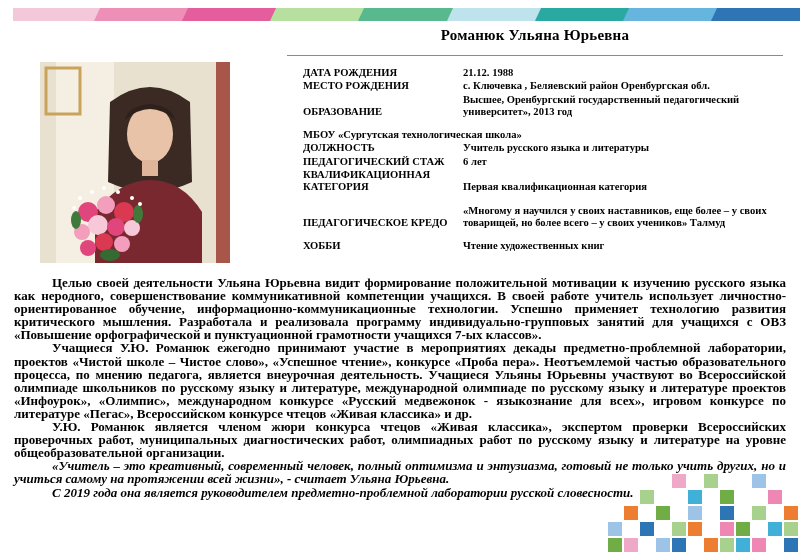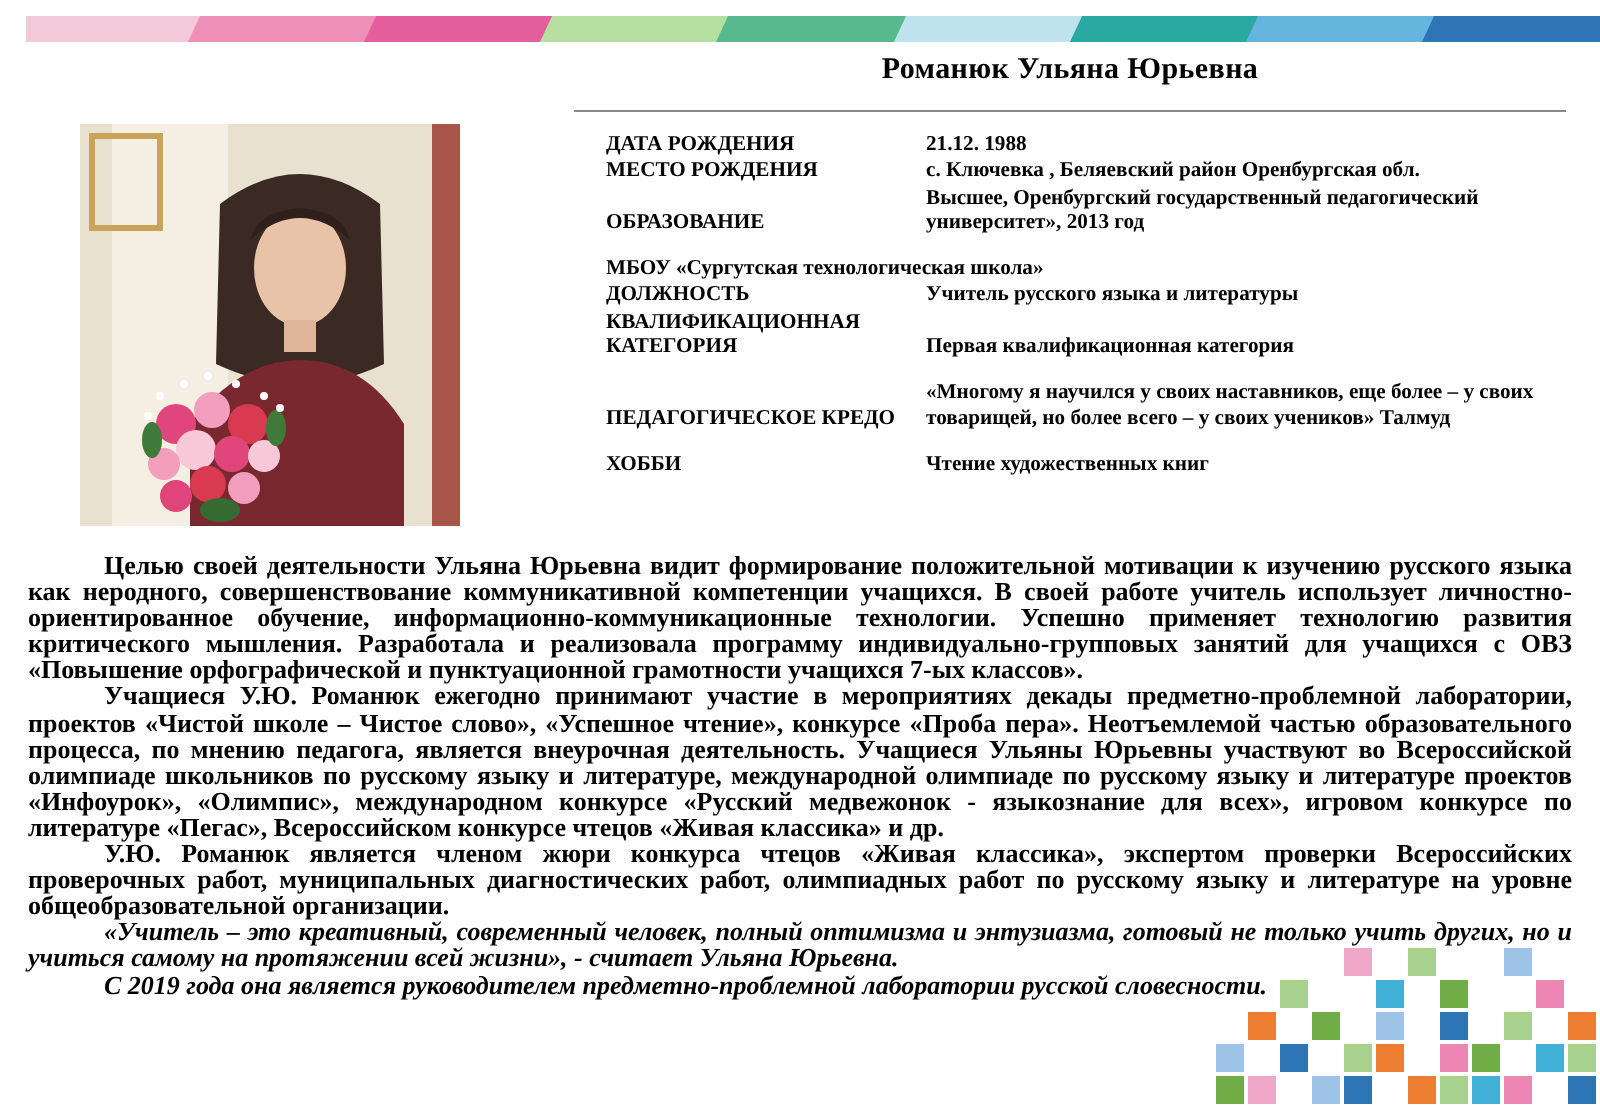--- a/index.html
+++ b/index.html
@@ -125,20 +125,24 @@
     <span class="lbl">ОБРАЗОВАНИЕ</span>
     <span class="val">Высшее, Оренбургский государственный педагогический университет», 2013 год</span>
   </div>
   <div class="row">
     <span class="val">МБОУ «Сургутская технологическая школа»</span>
   </div>
   <div class="row">
     <span class="lbl">ДОЛЖНОСТЬ</span>
     <span class="val">Учитель русского языка и литературы</span>
   </div>
+  <div class="row">
+    <span class="lbl">ПЕДАГОГИЧЕСКИЙ СТАЖ</span>
+    <span class="val">6 лет</span>
+  </div>
   <div class="row sp">
     <span class="lbl">КВАЛИФИКАЦИОННАЯ КАТЕГОРИЯ</span>
     <span class="val">Первая квалификационная категория</span>
   </div>
   <div class="row sp">
     <span class="lbl">ПЕДАГОГИЧЕСКОЕ КРЕДО</span>
     <span class="val">«Многому я научился у своих наставников, еще более – у своих товарищей, но более всего – у своих учеников»  Талмуд</span>
   </div>
   <div class="row">
     <span class="lbl">ХОББИ</span>

